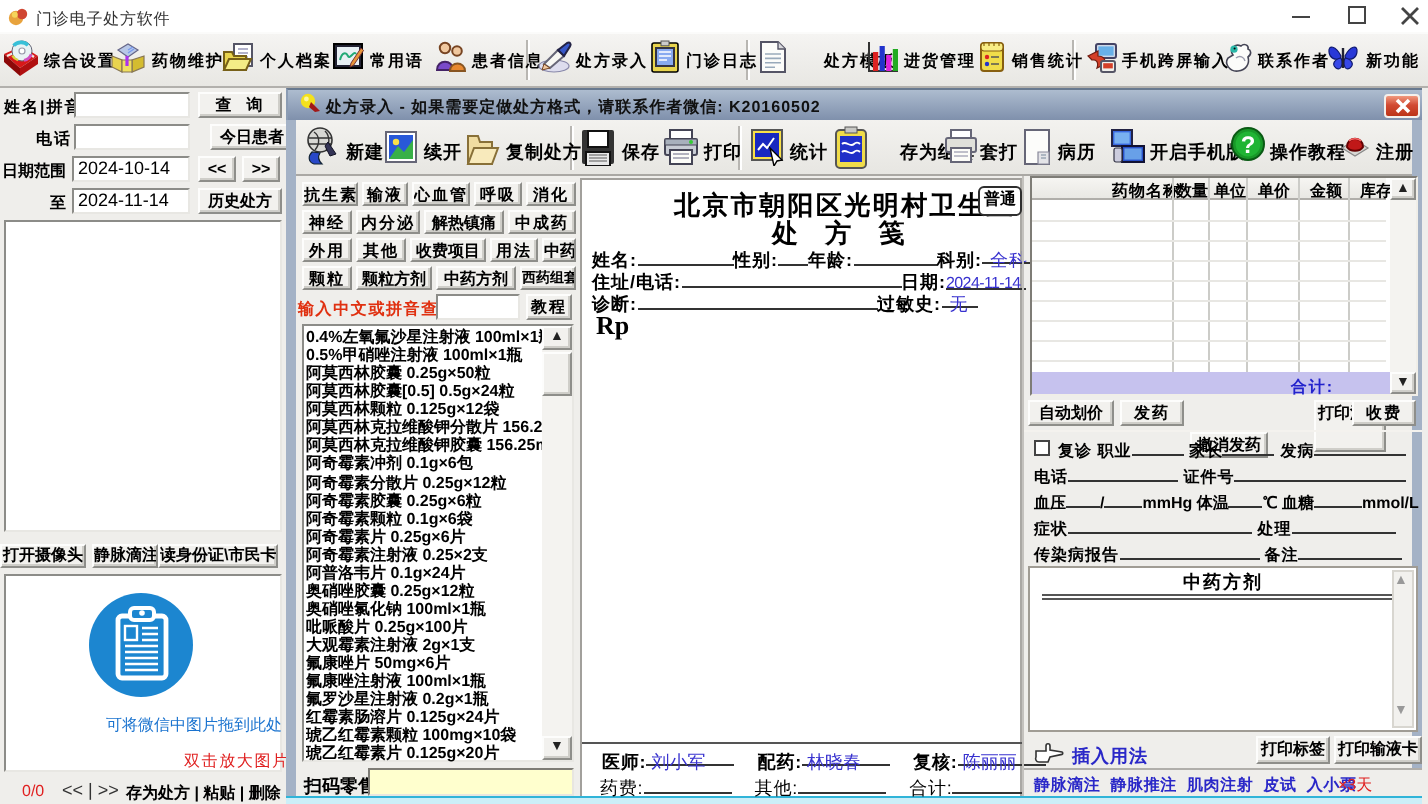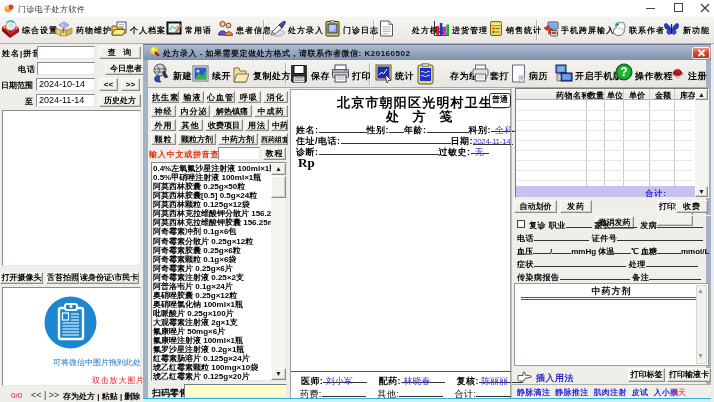--- a/index.html
+++ b/index.html
@@ -143,21 +143,21 @@
 <div class="a b3d" style="left:105px;top:62px;width:42px;height:13px;letter-spacing:0">今日患者</div>
 <div class="a t8" style="left:1px;top:80px;letter-spacing:0">日期范围</div>
 <div class="a inp" style="left:36px;top:78px;width:59px;height:13px;line-height:11px;padding-left:2px;font-size:9px;letter-spacing:0">2024-10-14</div>
 <div class="a b3d" style="left:99px;top:78px;width:19px;height:13px;letter-spacing:0">&lt;&lt;</div>
 <div class="a b3d" style="left:121px;top:78px;width:19px;height:13px;letter-spacing:0">&gt;&gt;</div>
 <div class="a t8" style="left:25px;top:96px">至</div>
 <div class="a inp" style="left:36px;top:94px;width:59px;height:13px;line-height:11px;padding-left:2px;font-size:9px;letter-spacing:0">2024-11-14</div>
 <div class="a b3d" style="left:99px;top:94px;width:42px;height:13px;letter-spacing:0">历史处方</div>
 <div class="a sunk" style="left:2px;top:110px;width:139px;height:156px"></div>
 <div class="a b3d" style="left:0;top:272px;width:43px;height:12px;letter-spacing:0;line-height:10px">打开摄像头</div>
-<div class="a b3d" style="left:46px;top:272px;width:33px;height:12px;letter-spacing:0;line-height:10px">舌苔拍照</div>
+<div class="a b3d" style="left:46px;top:272px;width:33px;height:12px;letter-spacing:0;line-height:10px">静脉滴注</div>
 <div class="a b3d" style="left:79px;top:272px;width:60px;height:12px;letter-spacing:0;line-height:10px">读身份证\市民卡</div>
 <div class="a sunk" style="left:2px;top:287px;width:139px;height:99px"></div>
 <svg class="a" style="left:44px;top:296px" width="53" height="53" viewBox="0 0 53 53">
     <circle cx="26.5" cy="26.5" r="26" fill="#1c86d0"></circle>
     <rect x="15" y="12" width="24" height="31" rx="2" fill="none" stroke="#fff" stroke-width="2.4"></rect>
     <rect x="21" y="8" width="12" height="6" rx="2" fill="#1c86d0" stroke="#fff" stroke-width="2"></rect>
     <circle cx="27" cy="10.5" r="1.4" fill="#fff"></circle>
     <rect x="18.5" y="17" width="6" height="7" fill="none" stroke="#fff" stroke-width="1.2"></rect>
     <path d="M27 18 h8 M27 21 h8 M27 24 h8 M18.5 27 h16.5 M18.5 30 h16.5 M18.5 33 h16.5 M18.5 36 h16.5 M18.5 39 h16.5" stroke="#fff" stroke-width="1.2"></path>
   </svg>

